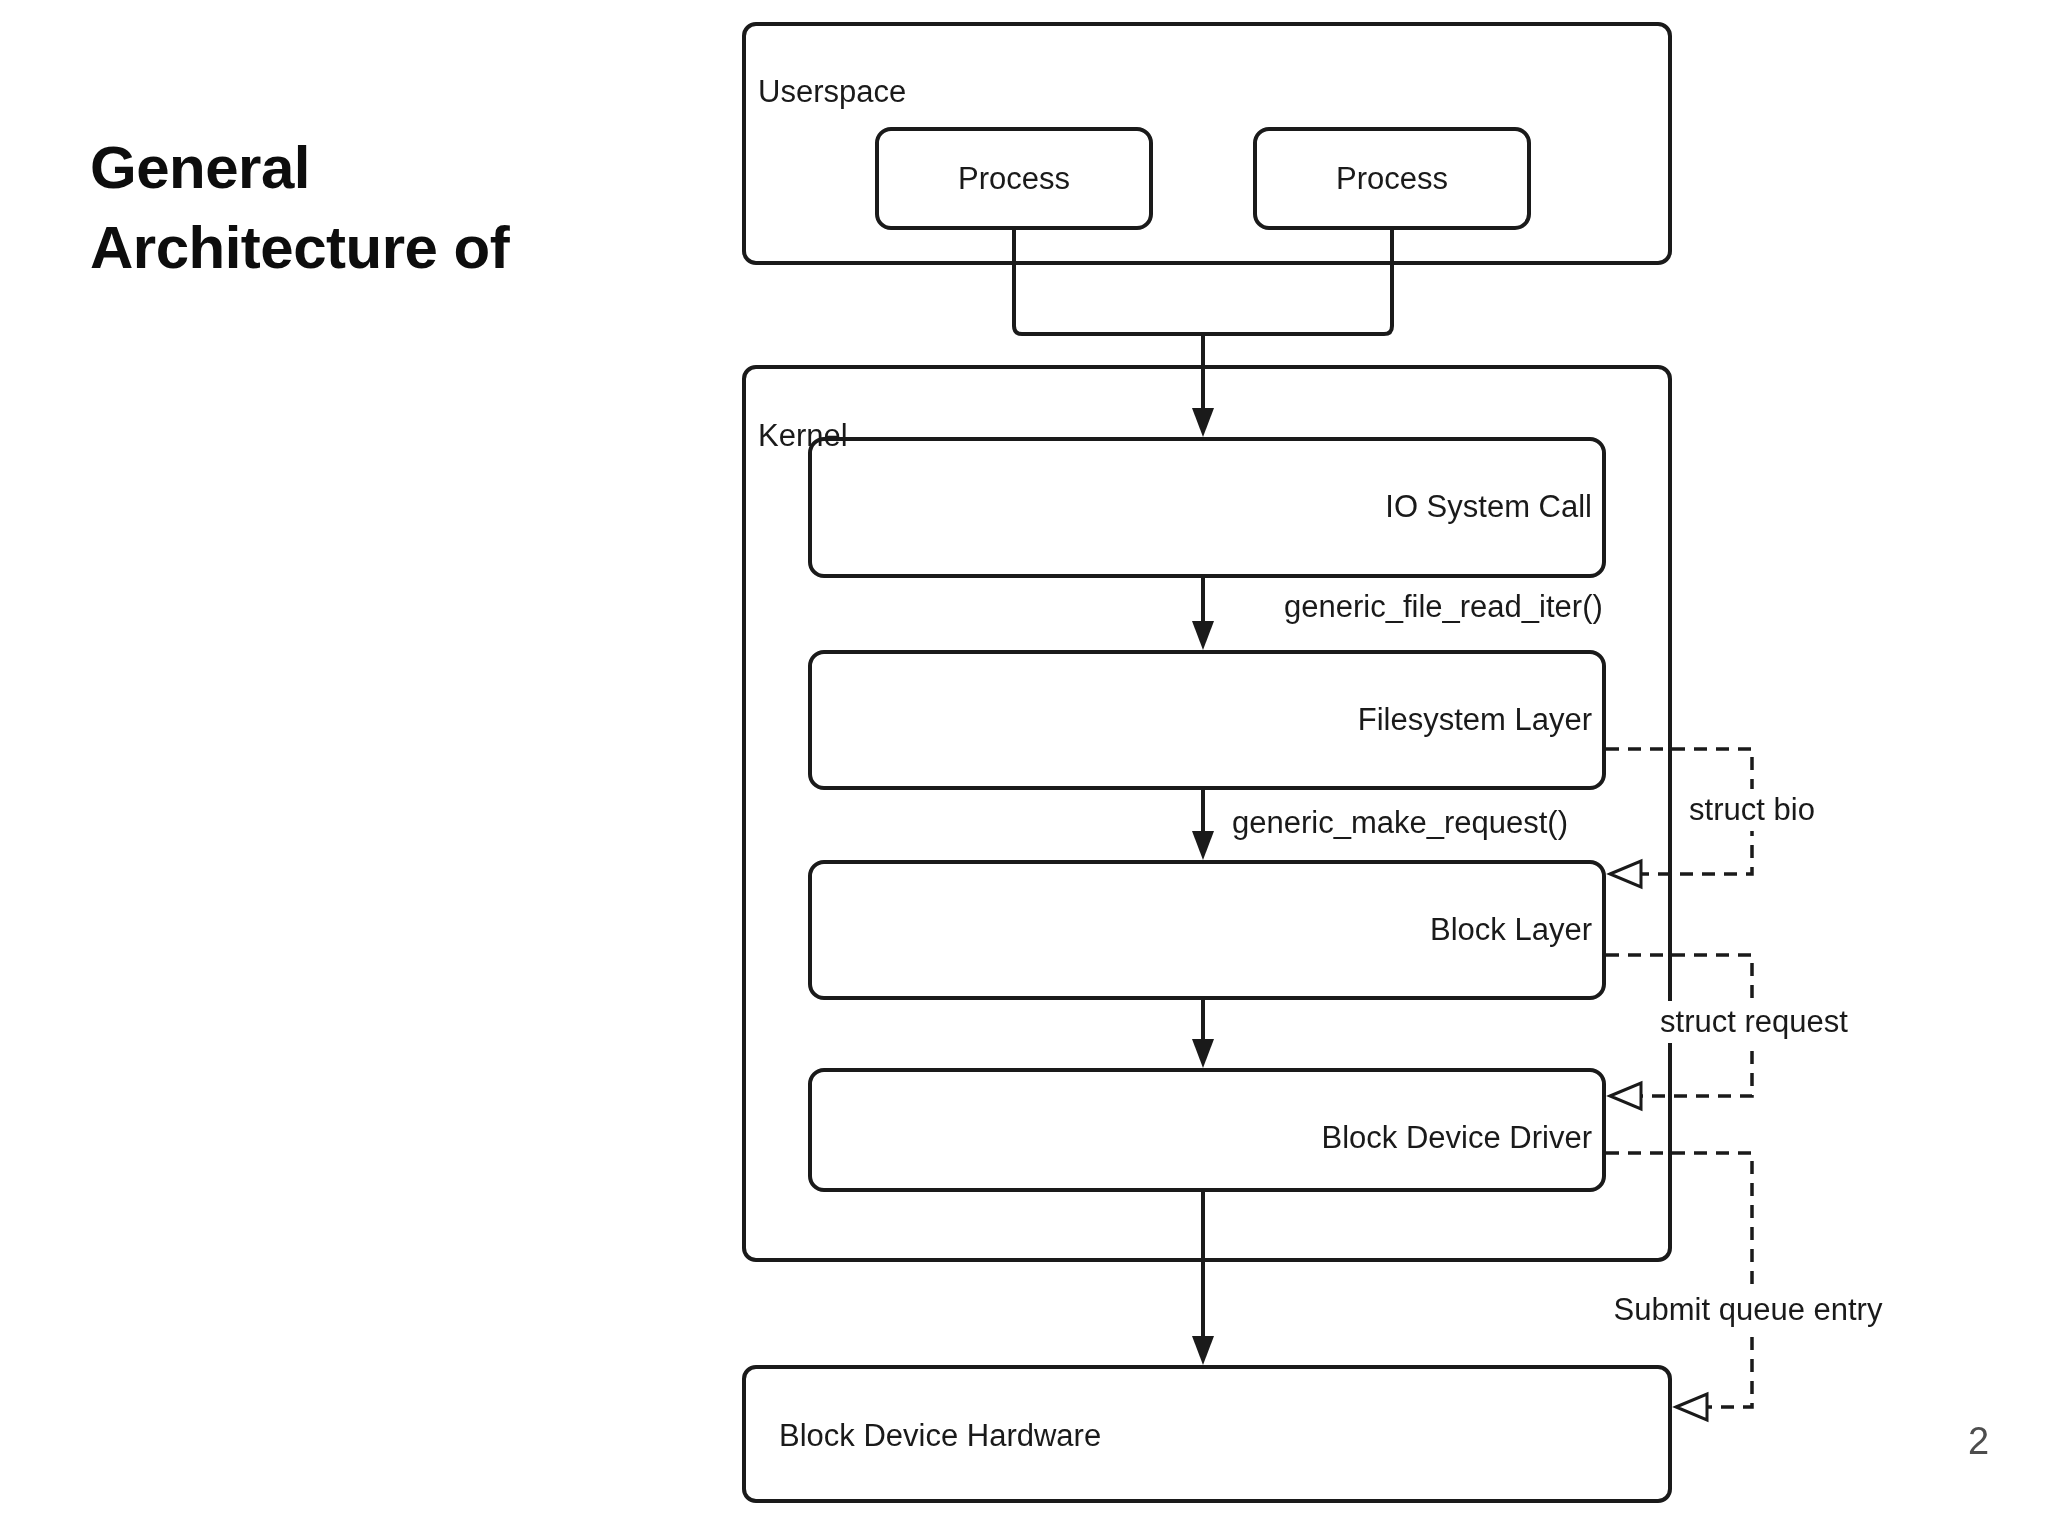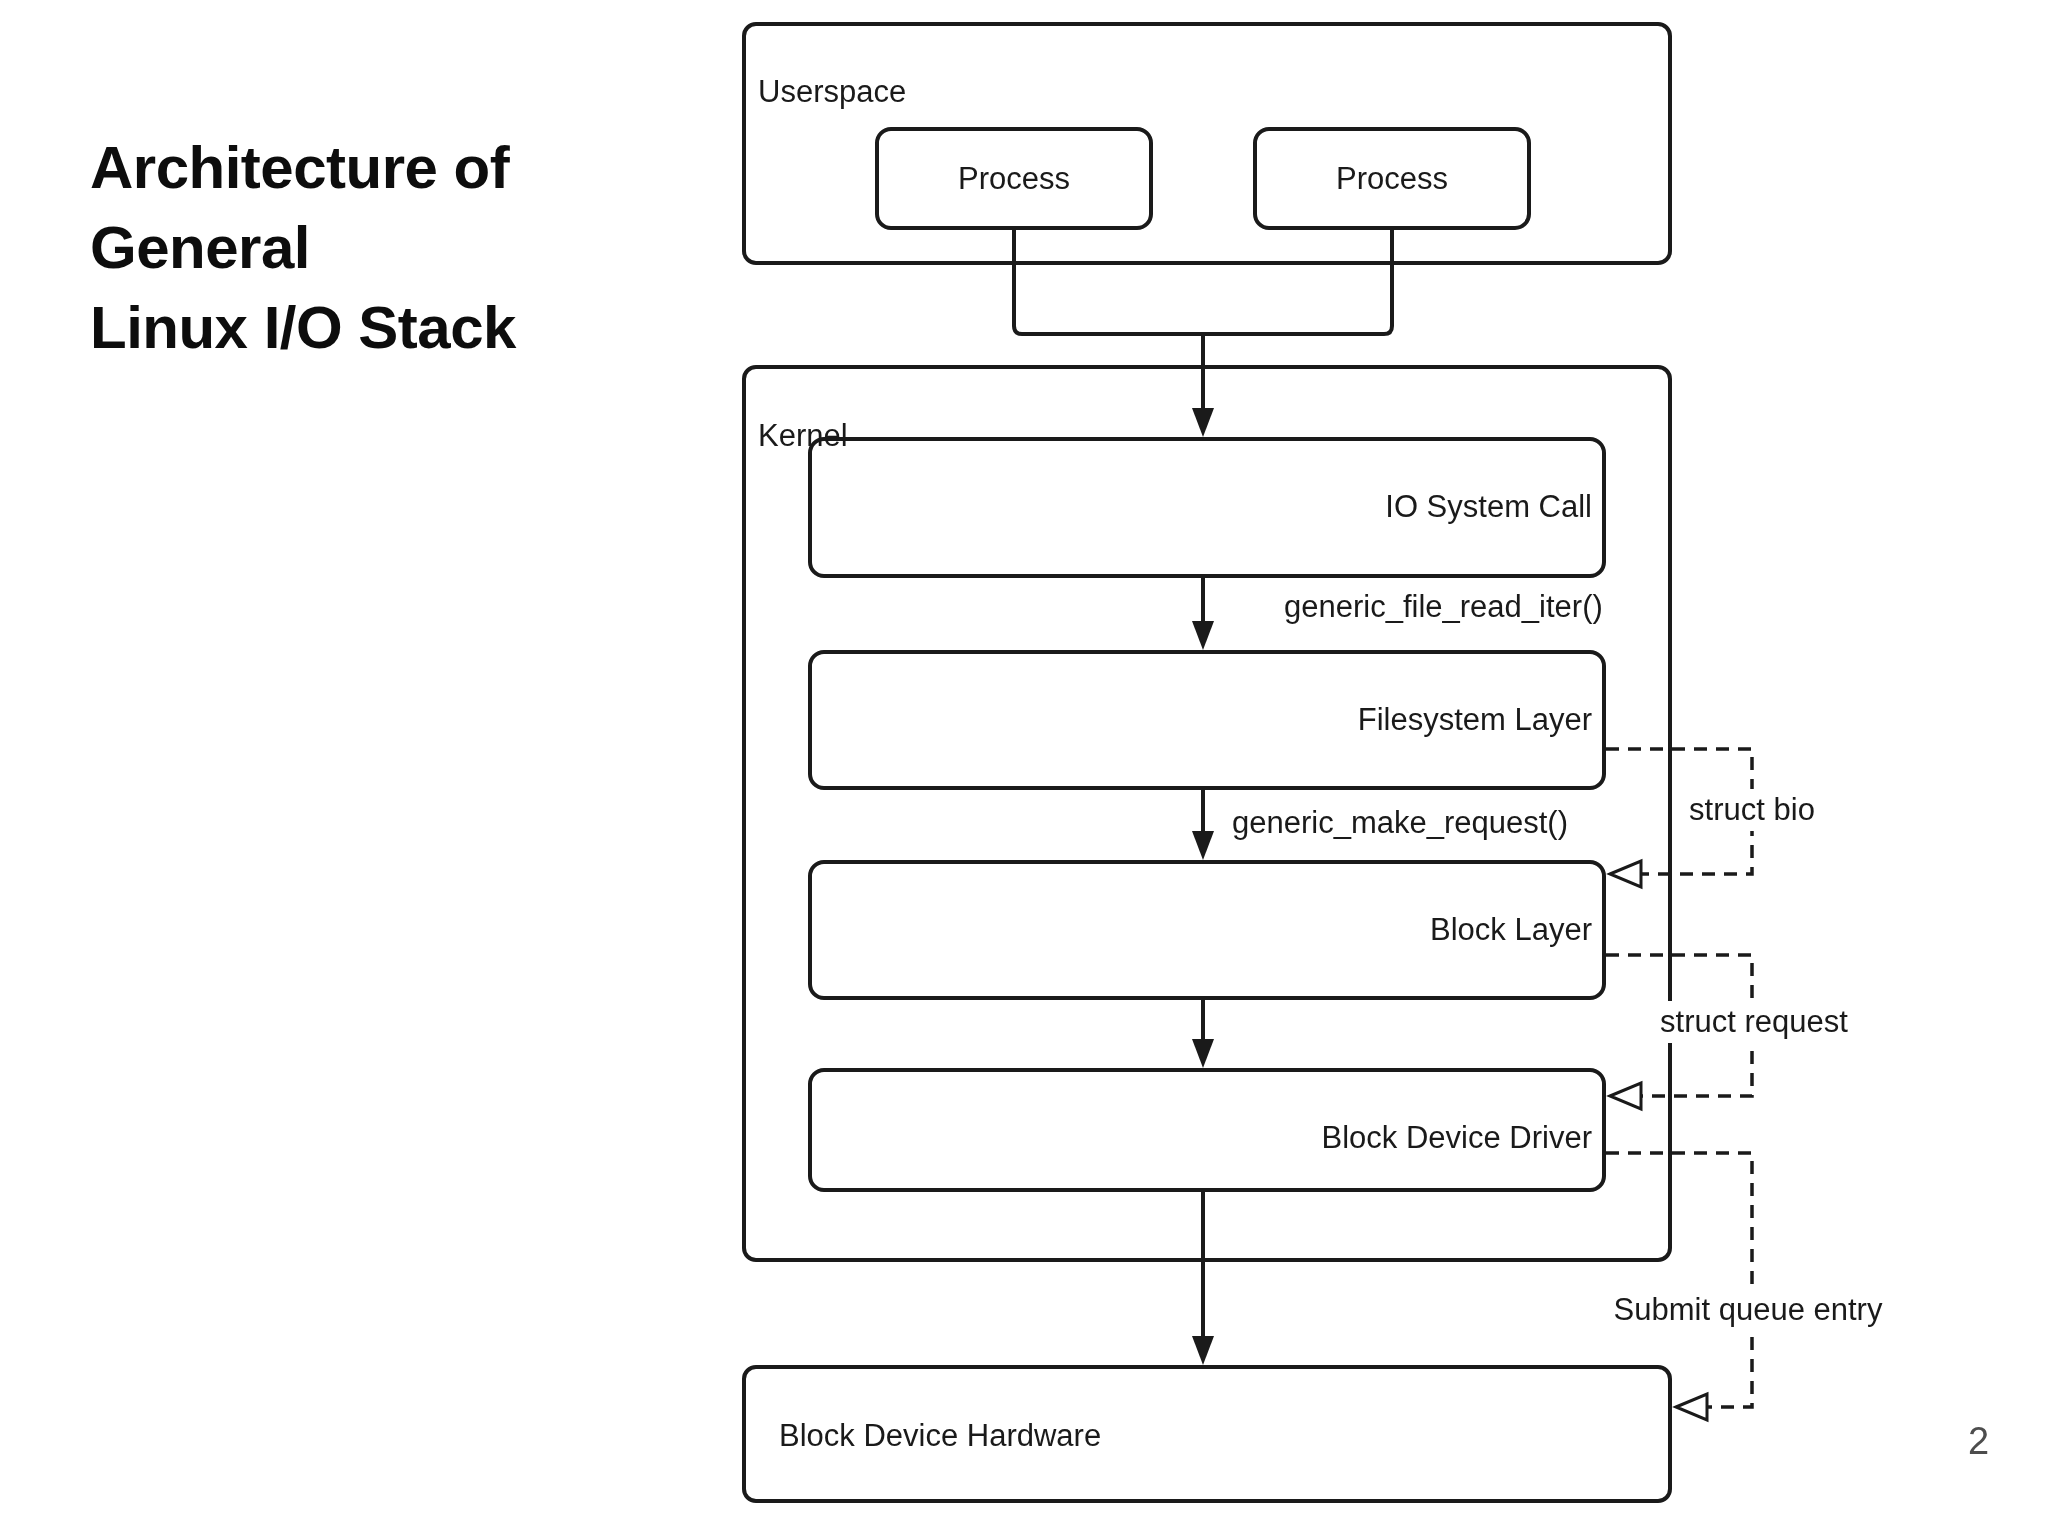--- a/index.html
+++ b/index.html
@@ -40,23 +40,22 @@
     background:var(--background); padding:3px 10px;
   }
   .page-number{position:absolute; left:1968px; top:1420px; font-size:38px; color:var(--page-number);}
 </style>
 </head>
 <body>
 
 <div class="canvas">
 
   <div class="title">
+    <div>General</div>
     <div>Architecture of</div>
-    <div>General</div>
-    <div>Linux I/O Stack</div>
   </div>
 
   <svg class="connectors" viewBox="0 0 2048 1536" xmlns="http://www.w3.org/2000/svg">
 
     <path class="shaft" d="M1014 230 V326 Q1014 334 1022 334 H1384 Q1392 334 1392 326 V230"></path>
 
     <path class="shaft" d="M1203 334 V410"></path>
     <polygon class="head" points="1192,408 1214,408 1203,437"></polygon>
 
     <path class="shaft" d="M1203 578 V623"></path>

